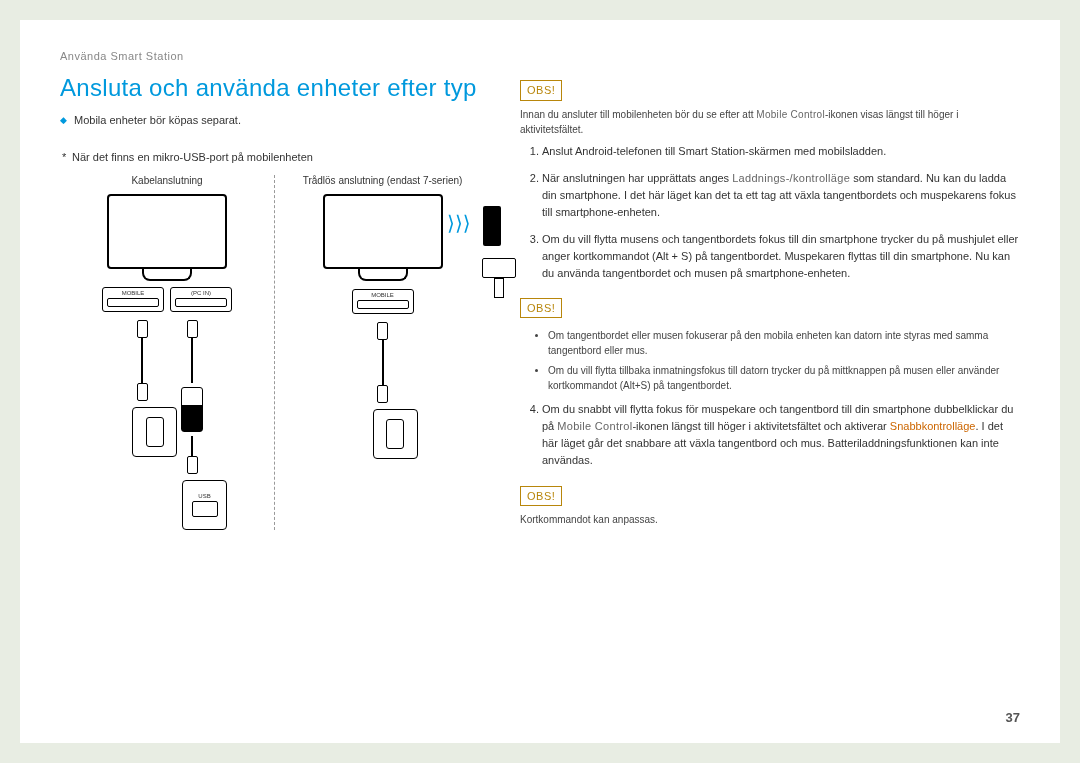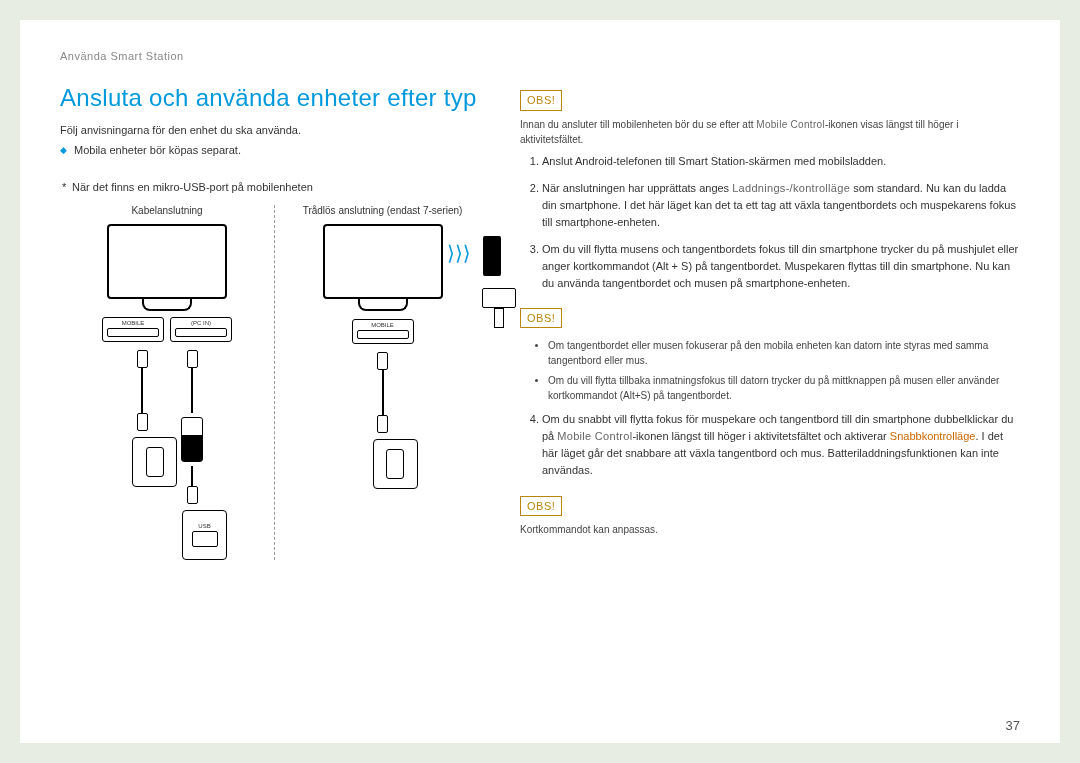--- a/index.html
+++ b/index.html
@@ -16,21 +16,21 @@
     background: #fff;
     width: 100%;
     height: 100%;
     padding: 30px 40px 20px 40px;
     position: relative;
   }
   .breadcrumb {
     color: #888;
     font-size: 11px;
     letter-spacing: 0.5px;
-    margin-bottom: 22px;
+    margin-bottom: 12px;
   }
   .content {
     display: flex;
     gap: 30px;
   }
   .col-left { width: 430px; }
   .col-right { flex: 1; }
   h1 {
     color: #0099dd;
     font-size: 24px;
@@ -208,38 +208,38 @@
   .right-text { font-size: 11px; line-height: 1.5; }
   .small-note { font-size: 10px; color: #444; line-height: 1.5; }
   ol.steps { list-style: decimal; padding-left: 22px; margin: 6px 0; }
   ol.steps li { margin-bottom: 10px; line-height: 1.55; }
   ul.sub { list-style: disc; padding-left: 28px; margin: 4px 0 8px 0; }
   ul.sub li { font-size: 10px; line-height: 1.5; margin-bottom: 5px; color: #444;}
   .mono { font-family: Liberation Sans, sans-serif; color: #666; letter-spacing: 0.3px;}
   .orange { color: #cc6600; }
   .page-num {
     position: absolute;
-    bottom: 10px;
+    bottom: 18px;
     right: 40px;
     font-size: 13px;
     color: #555;
+    font-weight: bold;
   }
   .diag-wrap{position:relative;display:inline-block;}
 </style>
 </head>
 <body>
 
 <div class="page">
   <div class="breadcrumb">Använda Smart Station</div>
 
   <div class="content">
 
     <div class="col-left">
       <h1>Ansluta och använda enheter efter typ</h1>
-      <p class="intro">Följ anvisningarna för den enhet du ska använda.</p>
       <p class="bullet-purchase">Mobila enheter bör köpas separat.</p>
 
       <p class="asterisk-note">När det finns en mikro-USB-port på mobilenheten</p>
 
       <div class="diagrams">
 
         <div class="diagram-col left">
           <div class="diagram-title">Kabelanslutning</div>
           <div class="monitor"></div>
           <div class="monitor-stand"></div>

